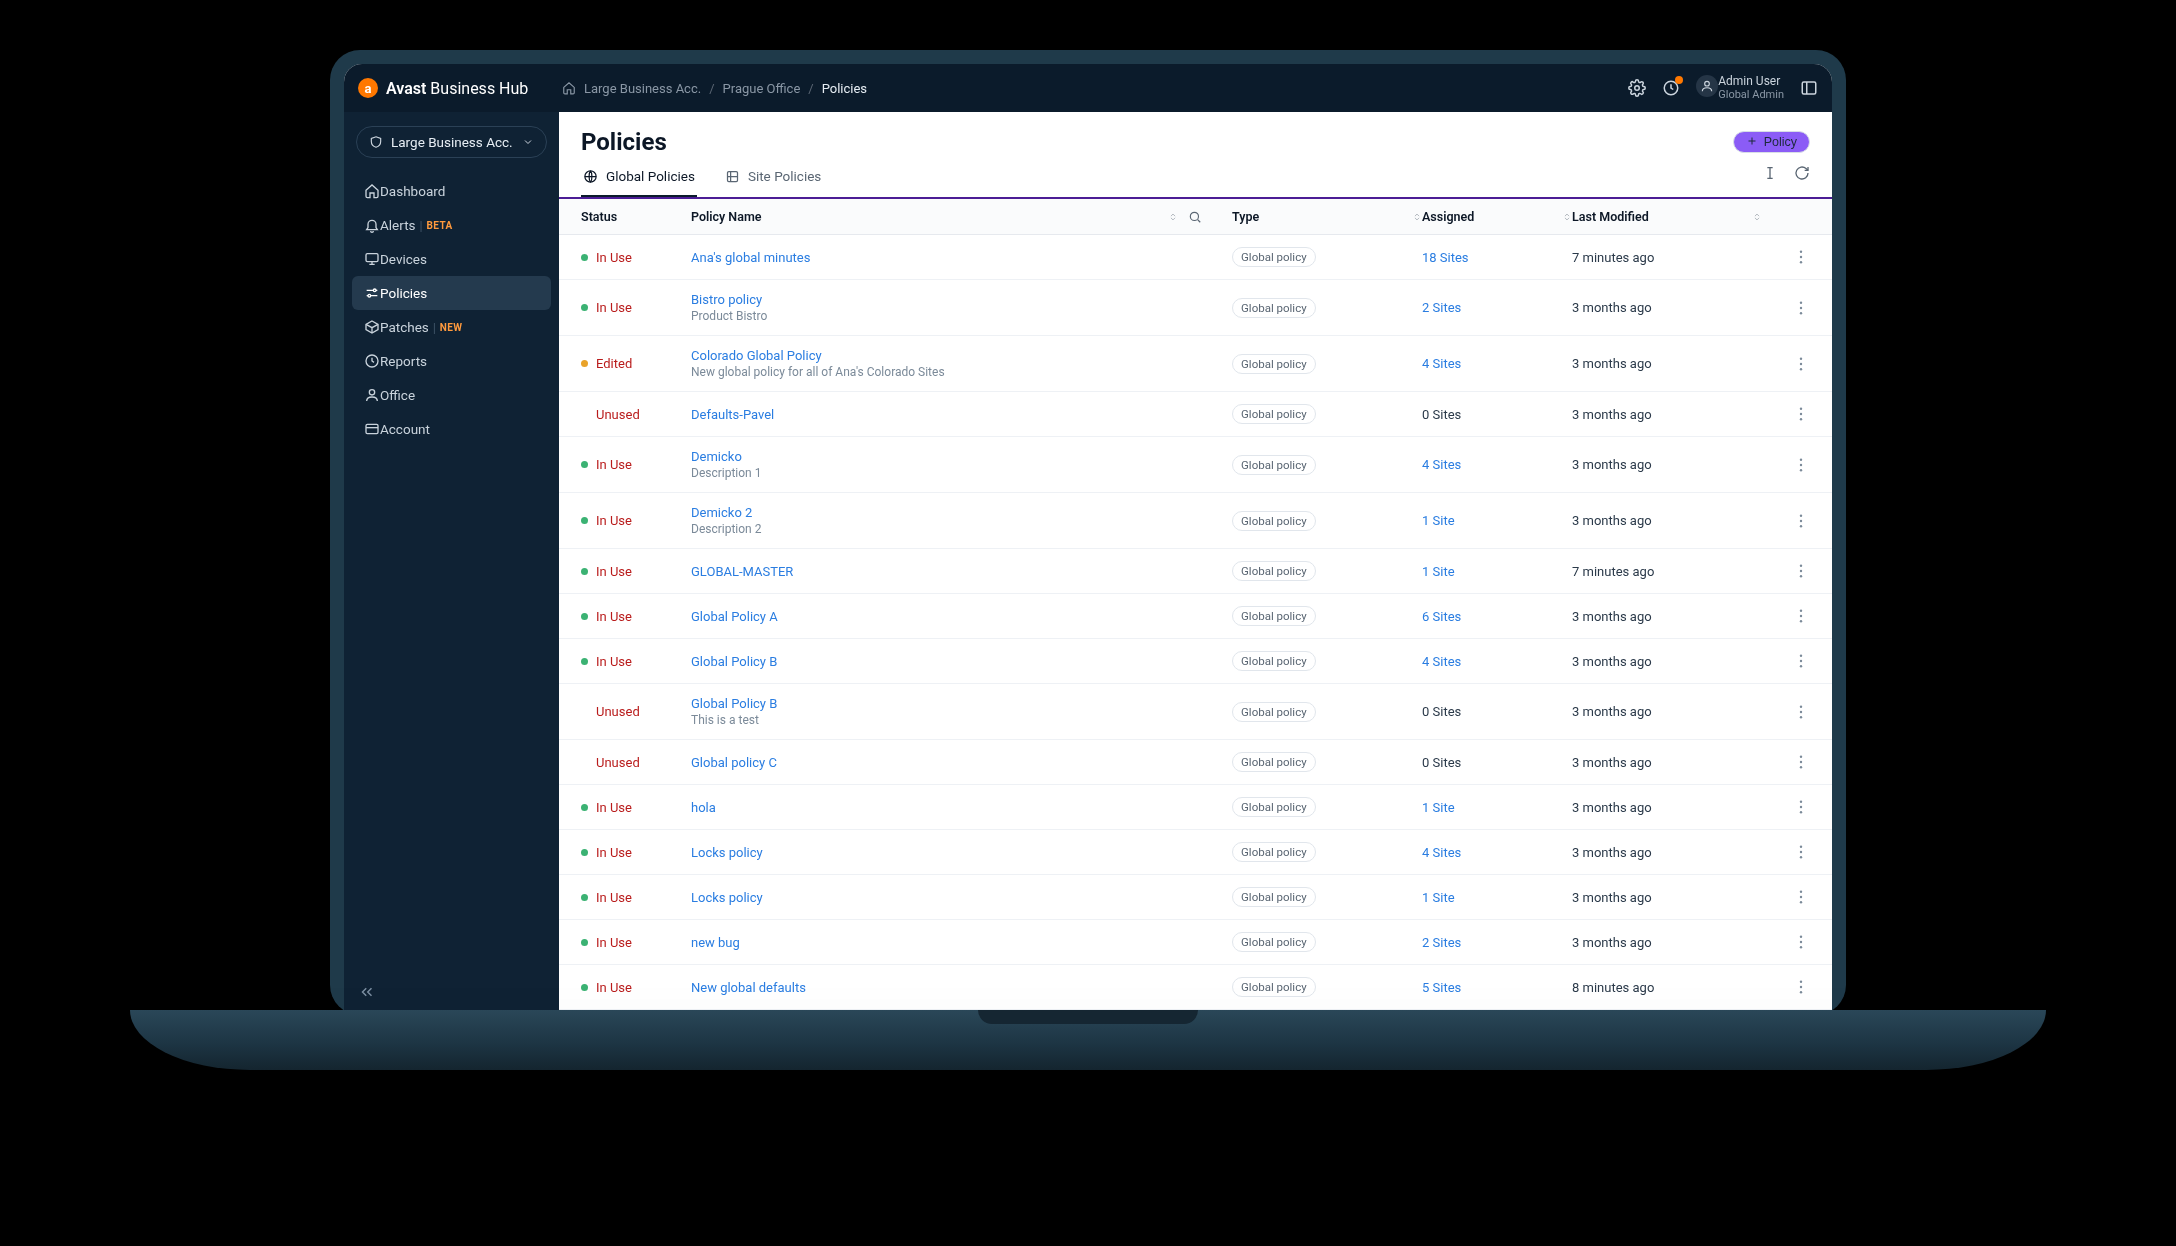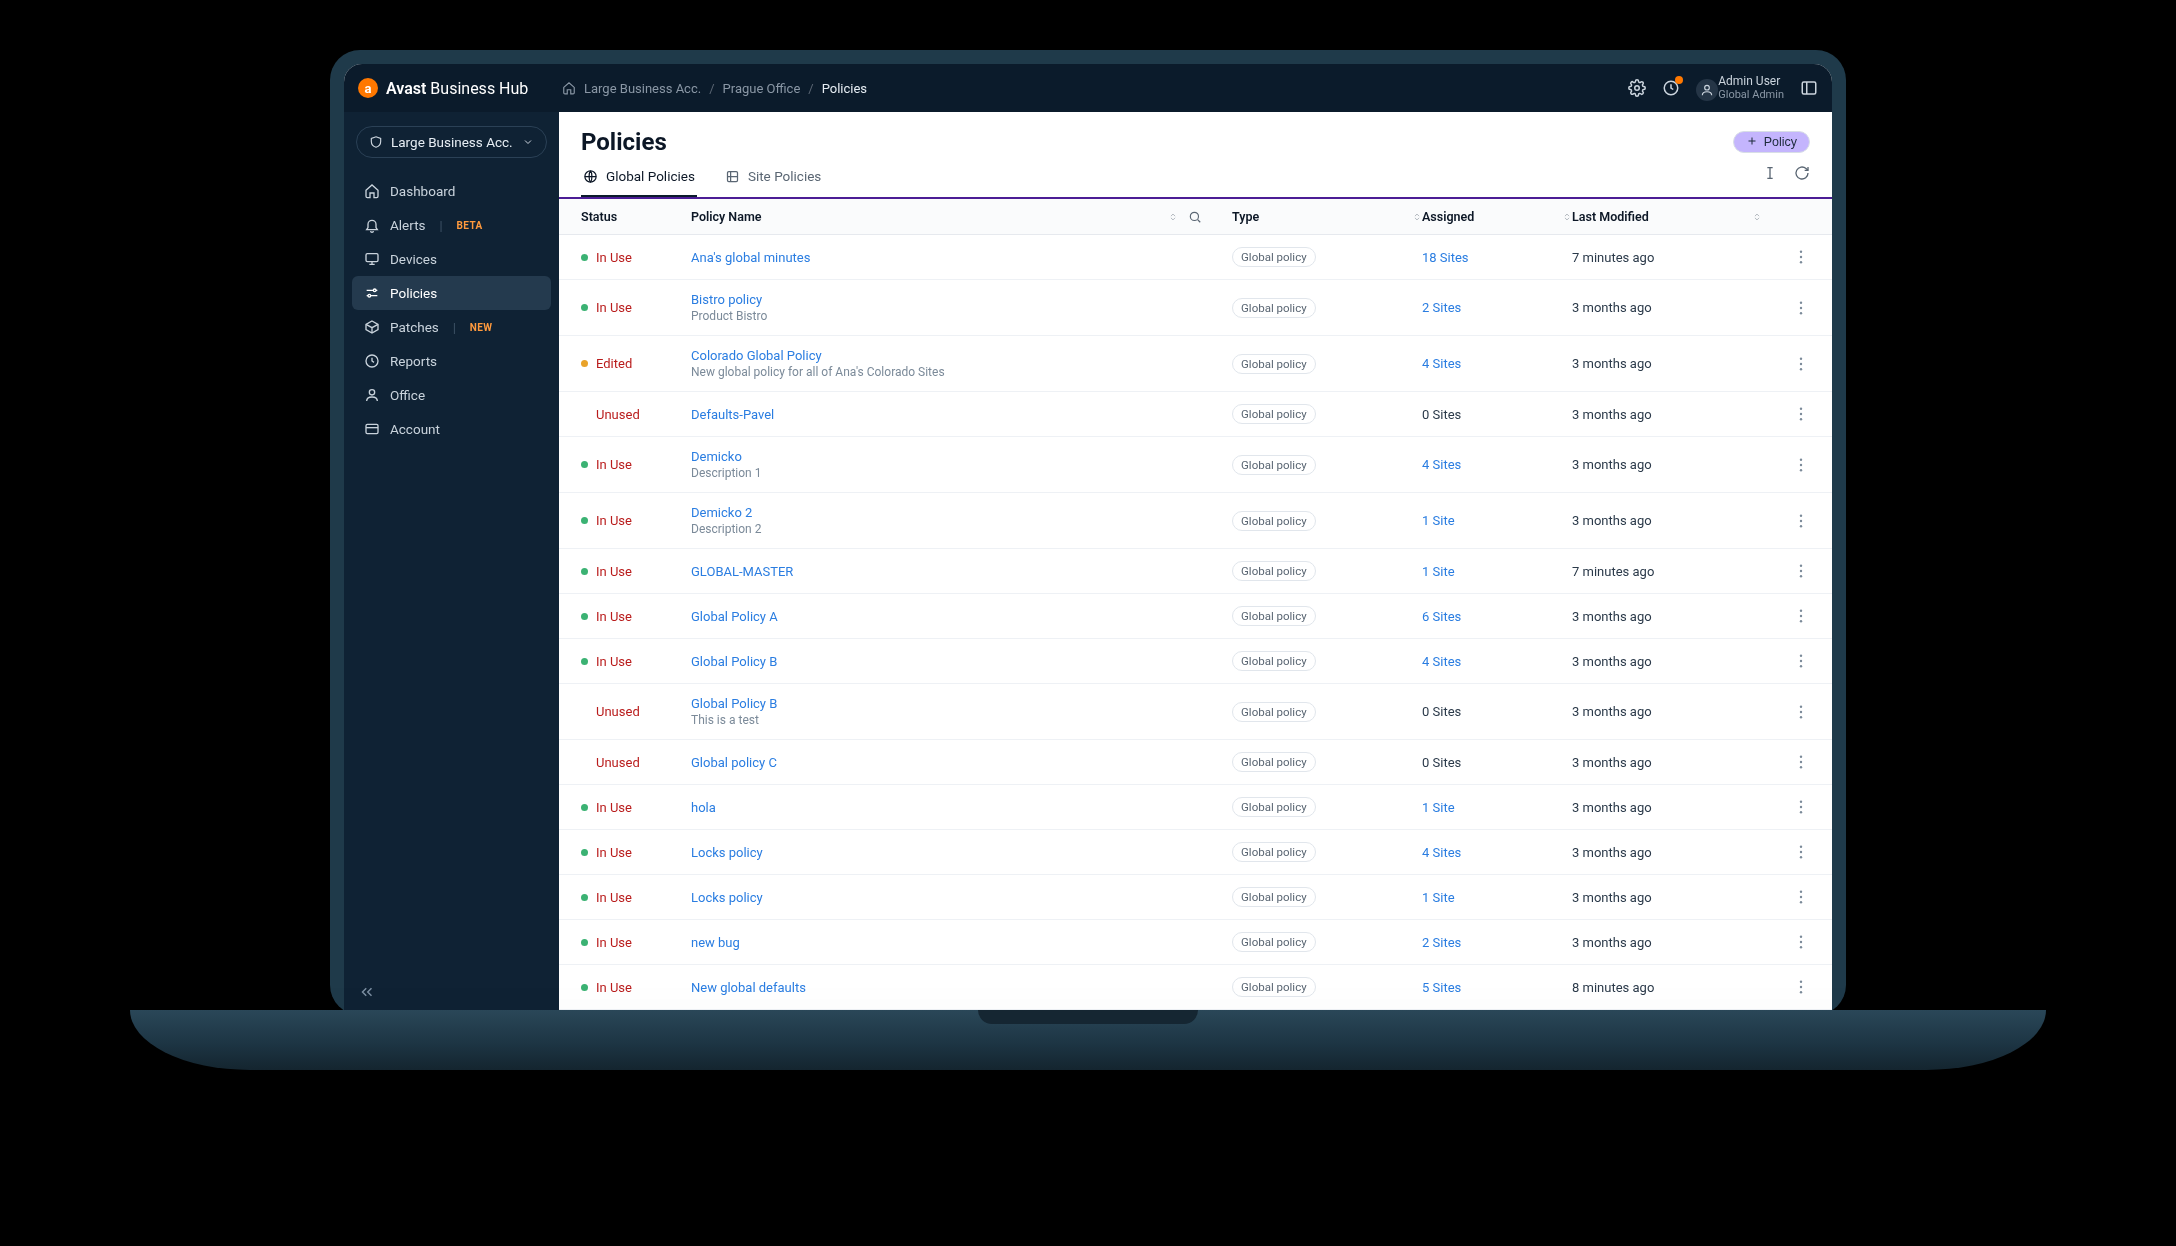--- a/index.html
+++ b/index.html
@@ -83,21 +83,21 @@
   }
   .brand-text { color: #fff; font-size: 16px; font-weight: 400; }
   .brand-text strong { font-weight: 600; margin-top: 40px; }
   .crumbs { display: flex; align-items: center; gap: 8px; color: #8a97a5; margin-left: 14px;}
   .crumbs .sep { color: #5a6673; }
   .crumbs .home-ic { width:14px; height:14px; }
   .topbar .spacer { flex: 1; }
   .top-actions { display: flex; align-items: center; gap: 16px; color: #cbd4dd; }
   .top-ic { width: 18px; height: 18px; position: relative; }
   .badge-dot { position:absolute; right:-3px; top:-3px; width:8px; height:8px; background:#ff7800; border-radius:50%; }
-  .user-block { display:flex; align-items:flex-end; }
+  .user-block { display:flex; align-items:flex-start; }
   .avatar-circle { width:22px; height:22px; border-radius:50%; background:#253546; display:flex; align-items:center; justify-content:center; }
   .user-lines { line-height: 1.1; font-size: 12px; }
   .user-role { color:#8a97a5; font-size:11px; }
 
   
   .app-body { flex: 1; display: flex; min-height: 0; }
   .sidebar {
     width: 215px;
     background: #0f2234;
     color: #cbd4dd;
@@ -110,21 +110,21 @@
     border: 1px solid #2b4156;
     border-radius: 18px;
     padding: 7px 12px;
     color: #e6edf3;
     display: flex; align-items: center; gap: 8px;
     justify-content: space-between;
   }
   .account-pill .shield-ic { width:14px; height:14px; }
   .nav { display:flex; flex-direction:column; padding: 6px 8px; gap: 0; }
   .nav-item {
-    display:flex; align-items:center; gap:10px;
+    display:flex; align-items:center; 
     padding: 9px 12px; border-radius: 6px; color:#c9d3dc;
   }
   .nav-item.active { background:#243a4e; color:#fff; }
   .nav-item .ic { width:16px; height:16px; flex-shrink:0; }
   .nav-badge {
     font-size:10px; font-weight:700; letter-spacing:.4px;
     color:#ff9a3d; margin-left:4px;
   }
   .nav-sep-bar { color:#51667a; font-weight:300; margin-left:4px; }
   .sidebar-bottom { margin-top:auto; padding: 14px; color:#7b8ea1; }
@@ -133,21 +133,21 @@
   
   .main {
     flex:1; display:flex; flex-direction:column; background:#fff; min-width:0;
   }
   .page-header {
     padding: 16px 22px 0 22px;
   }
   .page-header-row { display:flex; align-items:center; justify-content:space-between; }
   .page-title { font-size: 24px; font-weight:700; color:#0c1726; }
   .btn-new-policy {
-    background:#c4b5fd; border:1px solid #d8dee6; color:#1c2a3a;
+    background:#8b5cf6; border:1px solid #d8dee6; color:#1c2a3a;
     font-size:12.5px; padding:3px 12px; border-radius:14px;
     display:flex; align-items:flex-start; gap:6px;
   }
   .tabs-row {
     display:flex; align-items:center; justify-content:space-between;
     border-bottom:2px solid #4c1d95; padding: 0 22px;
   }
   .tabs { display:flex; gap:26px; }
   .tab {
     display:flex; align-items:center; gap:8px;

